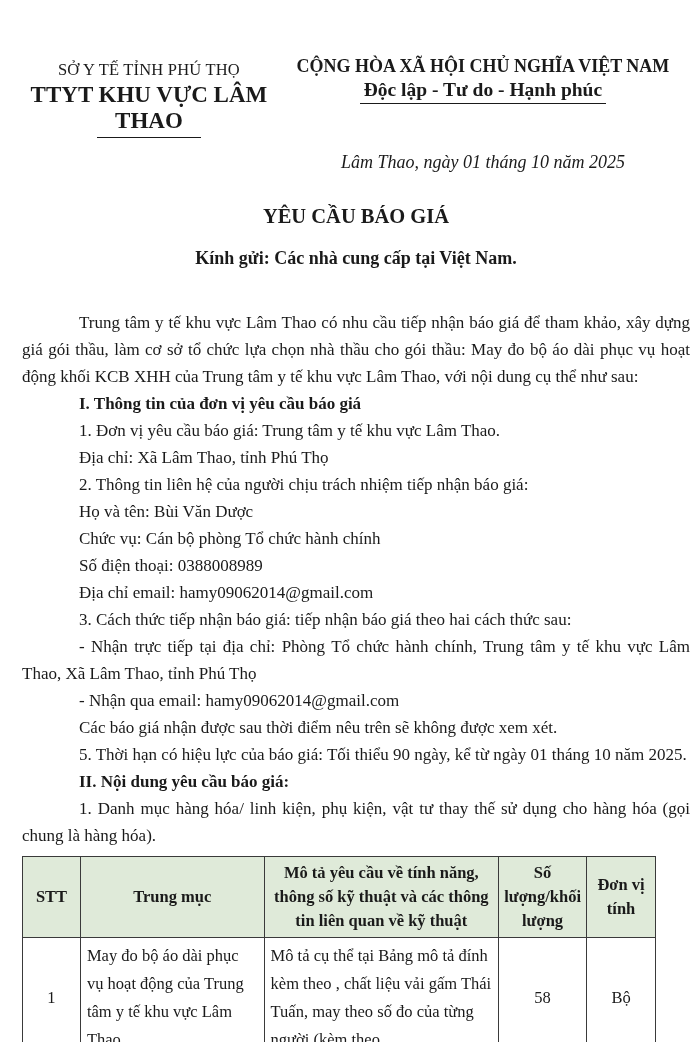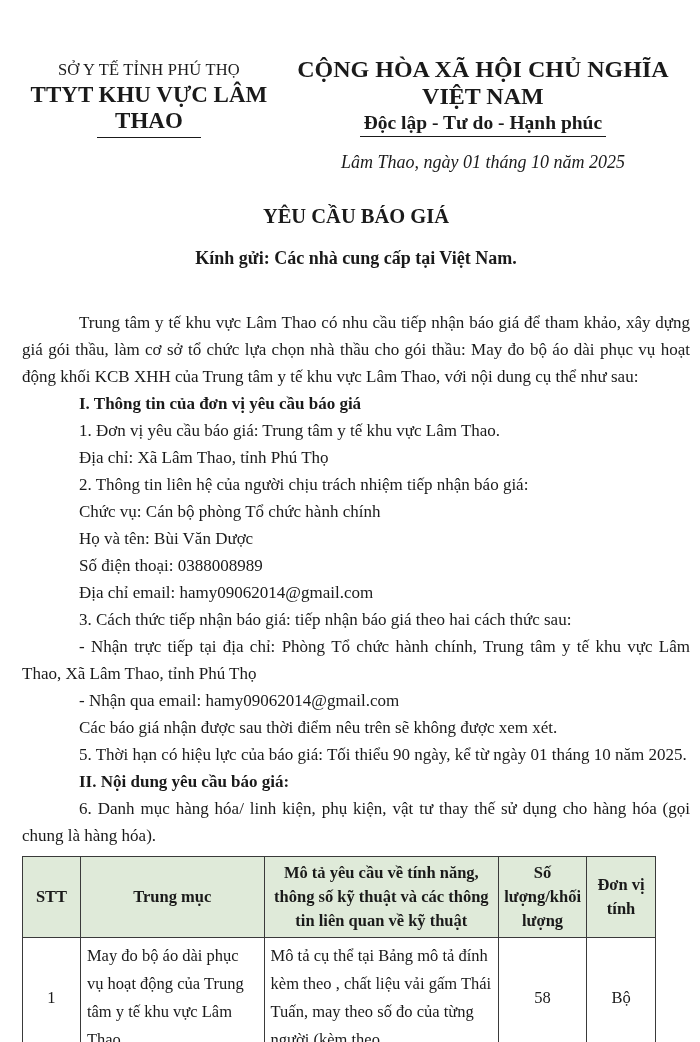--- a/index.html
+++ b/index.html
@@ -14,21 +14,21 @@
     padding:8px 10px 0 22px;
     margin-top:48px;
   }
   
   .header-row{display:flex;width:100%;}
   .header-left{width:38%;text-align:center;padding-top:4px;}
   .header-left .l1{font-size:16.5px;letter-spacing:.2px;}
   .header-left .l2{font-size:23px;font-weight:bold;margin-top:2px;}
   .org-underline{width:104px;border-bottom:1.5px solid #1a1a1a;margin:3px auto 0 auto;}
   .header-right{width:62%;text-align:center;}
-  .header-right .r1{font-size:24px;font-weight:bold;}
+  .header-right .r1{font-size:18px;font-weight:bold;}
   .header-right .r2{font-size:19.5px;font-weight:bold;display:inline-block;border-bottom:1.5px solid #1a1a1a;padding:0 4px 2px 4px;margin-top:2px;}
   .date-line{
     width:62%;margin-left:38%;text-align:center;
     font-style:italic;font-size:18px;margin-top:14px;
   }
   
   .doc-title{text-align:center;font-weight:bold;font-size:20.5px;margin-top:32px;}
   .salutation{text-align:center;font-weight:bold;font-size:18px;margin-top:20px;}
   
   .body-text{margin-top:40px;font-size:17px;line-height:27px;text-align:justify;}
@@ -82,31 +82,31 @@
 
   <div class="doc-title">YÊU CẦU BÁO GIÁ</div>
   <div class="salutation">Kính gửi: Các nhà cung cấp tại Việt Nam.</div>
 
   <div class="body-text">
     <p>Trung tâm y tế khu vực Lâm Thao có nhu cầu tiếp nhận báo giá để tham khảo, xây dựng giá gói thầu, làm cơ sở tổ chức lựa chọn nhà thầu cho gói thầu: May đo bộ áo dài phục vụ hoạt động khối KCB XHH của Trung tâm y tế khu vực Lâm Thao, với nội dung cụ thể như sau:</p>
     <p class="bold">I. Thông tin của đơn vị yêu cầu báo giá</p>
     <p>1. Đơn vị yêu cầu báo giá: Trung tâm y tế khu vực Lâm Thao.</p>
     <p>Địa chỉ: Xã Lâm Thao, tỉnh Phú Thọ</p>
     <p>2. Thông tin liên hệ của người chịu trách nhiệm tiếp nhận báo giá:</p>
+    <p>Họ và tên: Bùi Văn Dược</p>
     <p>Chức vụ: Cán bộ phòng Tổ chức hành chính</p>
-    <p>Họ và tên: Bùi Văn Dược</p>
     <p>Số điện thoại: 0388008989</p>
     <p>Địa chỉ email: hamy09062014@gmail.com</p>
     <p>3. Cách thức tiếp nhận báo giá: tiếp nhận báo giá theo hai cách thức sau:</p>
     <p>- Nhận trực tiếp tại địa chỉ: Phòng Tổ chức hành chính, Trung tâm y tế khu vực Lâm Thao, Xã Lâm Thao, tỉnh Phú Thọ</p>
     <p>- Nhận qua email: hamy09062014@gmail.com</p>
     <p>Các báo giá nhận được sau thời điểm nêu trên sẽ không được xem xét.</p>
     <p>5. Thời hạn có hiệu lực của báo giá: Tối thiểu 90 ngày, kể từ ngày 01 tháng 10 năm 2025.</p>
     <p class="bold">II. Nội dung yêu cầu báo giá:</p>
-    <p>6. Danh mục hàng hóa/ linh kiện, phụ kiện, vật tư thay thế sử dụng cho hàng hóa (gọi chung là hàng hóa).</p>
+    <p>1. Danh mục hàng hóa/ linh kiện, phụ kiện, vật tư thay thế sử dụng cho hàng hóa (gọi chung là hàng hóa).</p>
   </div>
 
   <table class="goods">
     <colgroup>
       <col class="w-stt">
         <col class="w-name">
         <col class="w-desc">
         <col class="w-qty">
         <col class="w-unit">
     </colgroup>

